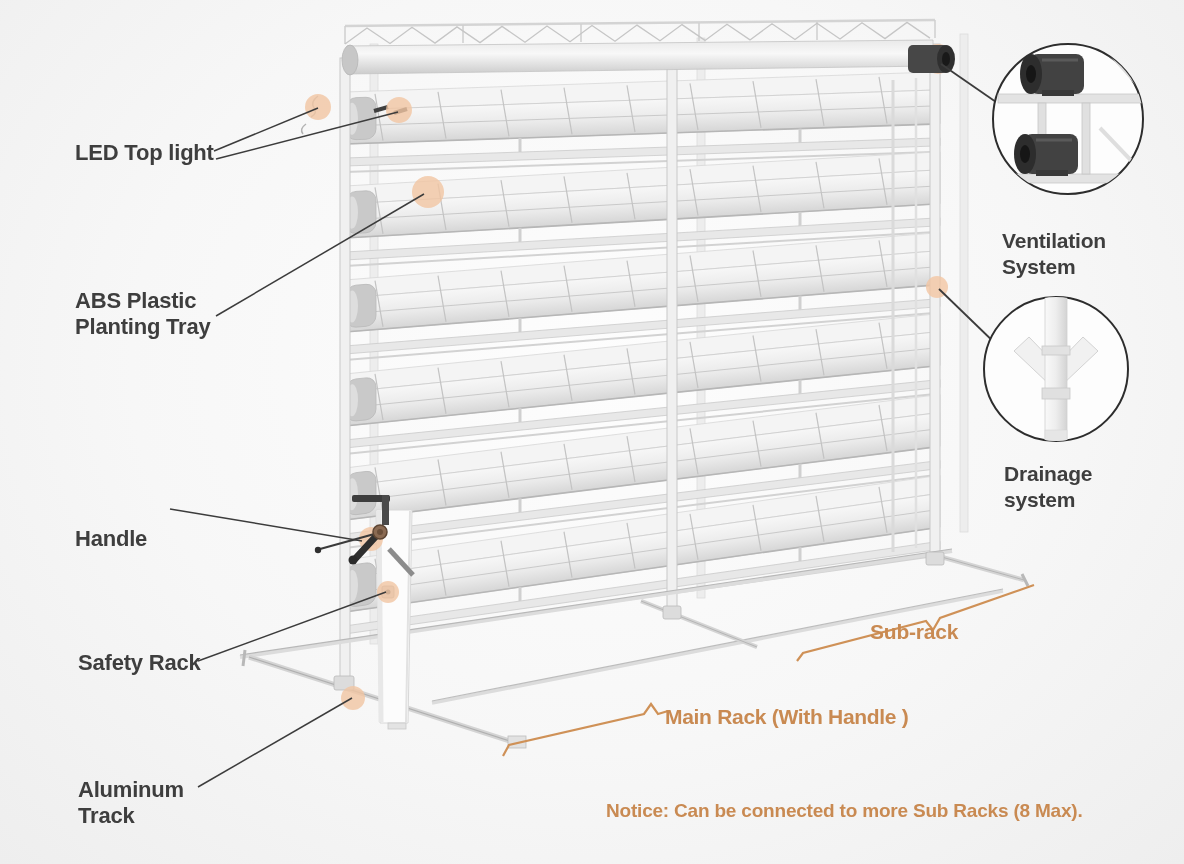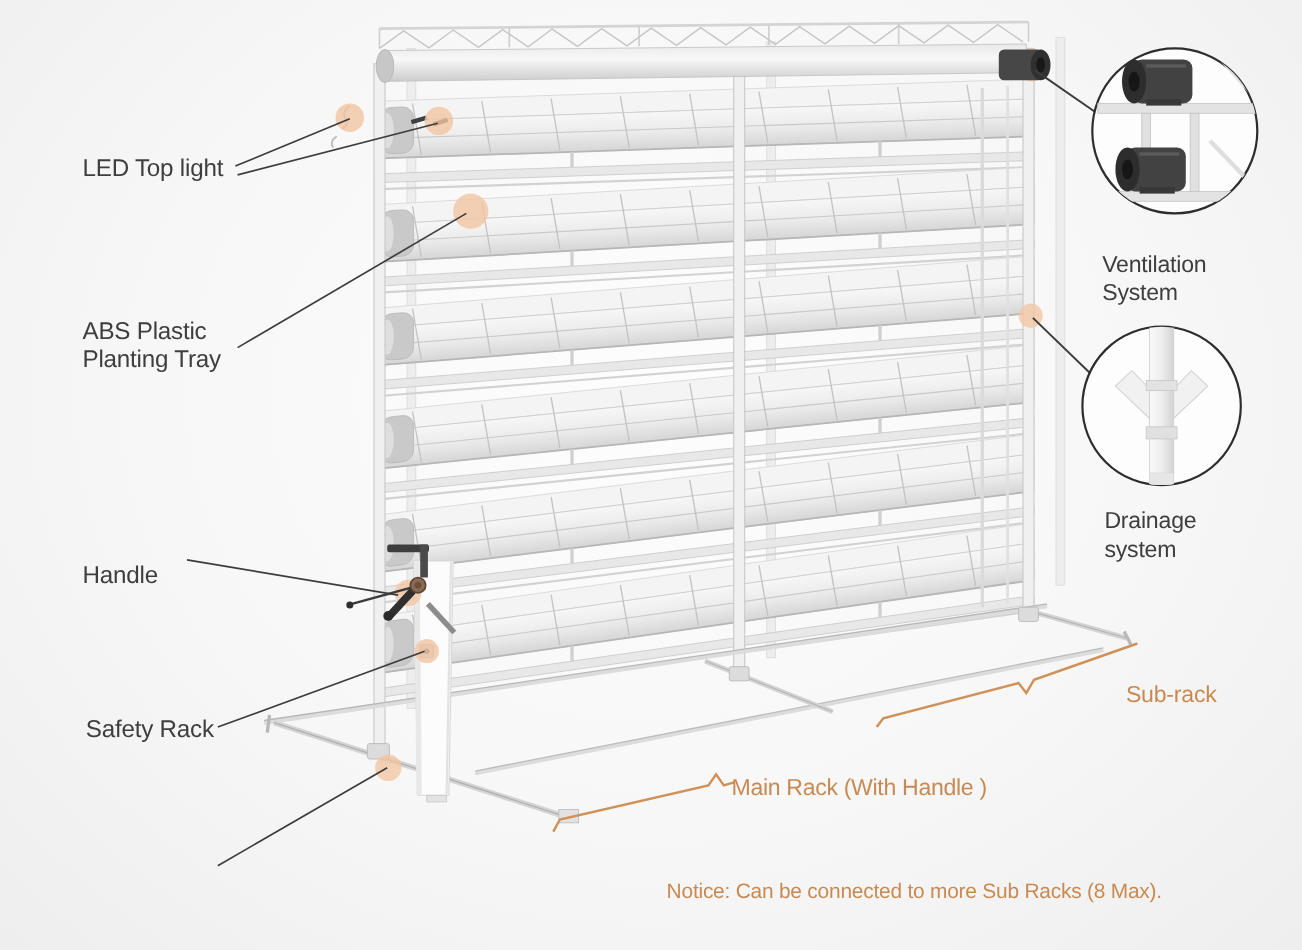--- a/index.html
+++ b/index.html
@@ -3,26 +3,26 @@
 <meta charset="utf-8">
 <style>
   html,body{margin:0;padding:0;background:#e9e9e9;}
   .stage{
     position:relative;width:1184px;height:864px;overflow:hidden;
     font-family:"Liberation Sans",sans-serif;
     background:radial-gradient(ellipse at 50% 42%, #fdfdfd 0%, #f7f7f7 55%, #eeeeee 100%);
   }
   .stage svg{position:absolute;left:0;top:0;}
   .lbl{
-    position:absolute;color:#3e3e3e;font-weight:400;font-size:22px;line-height:26px;
+    position:absolute;color:#3e3e3e;font-weight:700;font-size:22px;line-height:26px;
     white-space:nowrap;letter-spacing:-0.2px;
   }
   .lbl span{display:block;}
   .orange{color:#c98a52;}
-  .center{text-align:right;}
+  .center{text-align:left;}
 </style>
 </head>
 <body>
 
 <div class="stage">
 
 <svg width="1184" height="864" viewBox="0 0 1184 864">
   <defs>
     <linearGradient id="gTray" x1="0" y1="0" x2="0" y2="1">
       <stop offset="0" stop-color="#f7f7f7"></stop>
@@ -227,28 +227,32 @@
 
 <div class="lbl" style="left:75px;top:140px">
   <span>LED Top light</span>
 </div>
 
 <div class="lbl" style="left:75px;top:288px">
   <span>ABS Plastic</span>
   <span>Planting Tray</span>
 </div>
 
-<div class="lbl" style="left:75px;top:510px">
+<div class="lbl" style="left:75px;top:526px">
   <span>Handle</span>
 </div>
 
 <div class="lbl" style="left:78px;top:650px">
   <span>Safety Rack</span>
 </div>
 
+<div class="lbl" style="left:78px;top:777px">
+  <span>Aluminum</span>
+  <span>Track</span>
+</div>
 
 <div class="lbl" style="left:1004px;top:461px;font-size:21px">
   <span>Drainage</span>
   <span>system</span>
 </div>
 
 <div class="lbl" style="left:1002px;top:228px;font-size:21px">
   <span>Ventilation</span>
   <span>System</span>
 </div>

